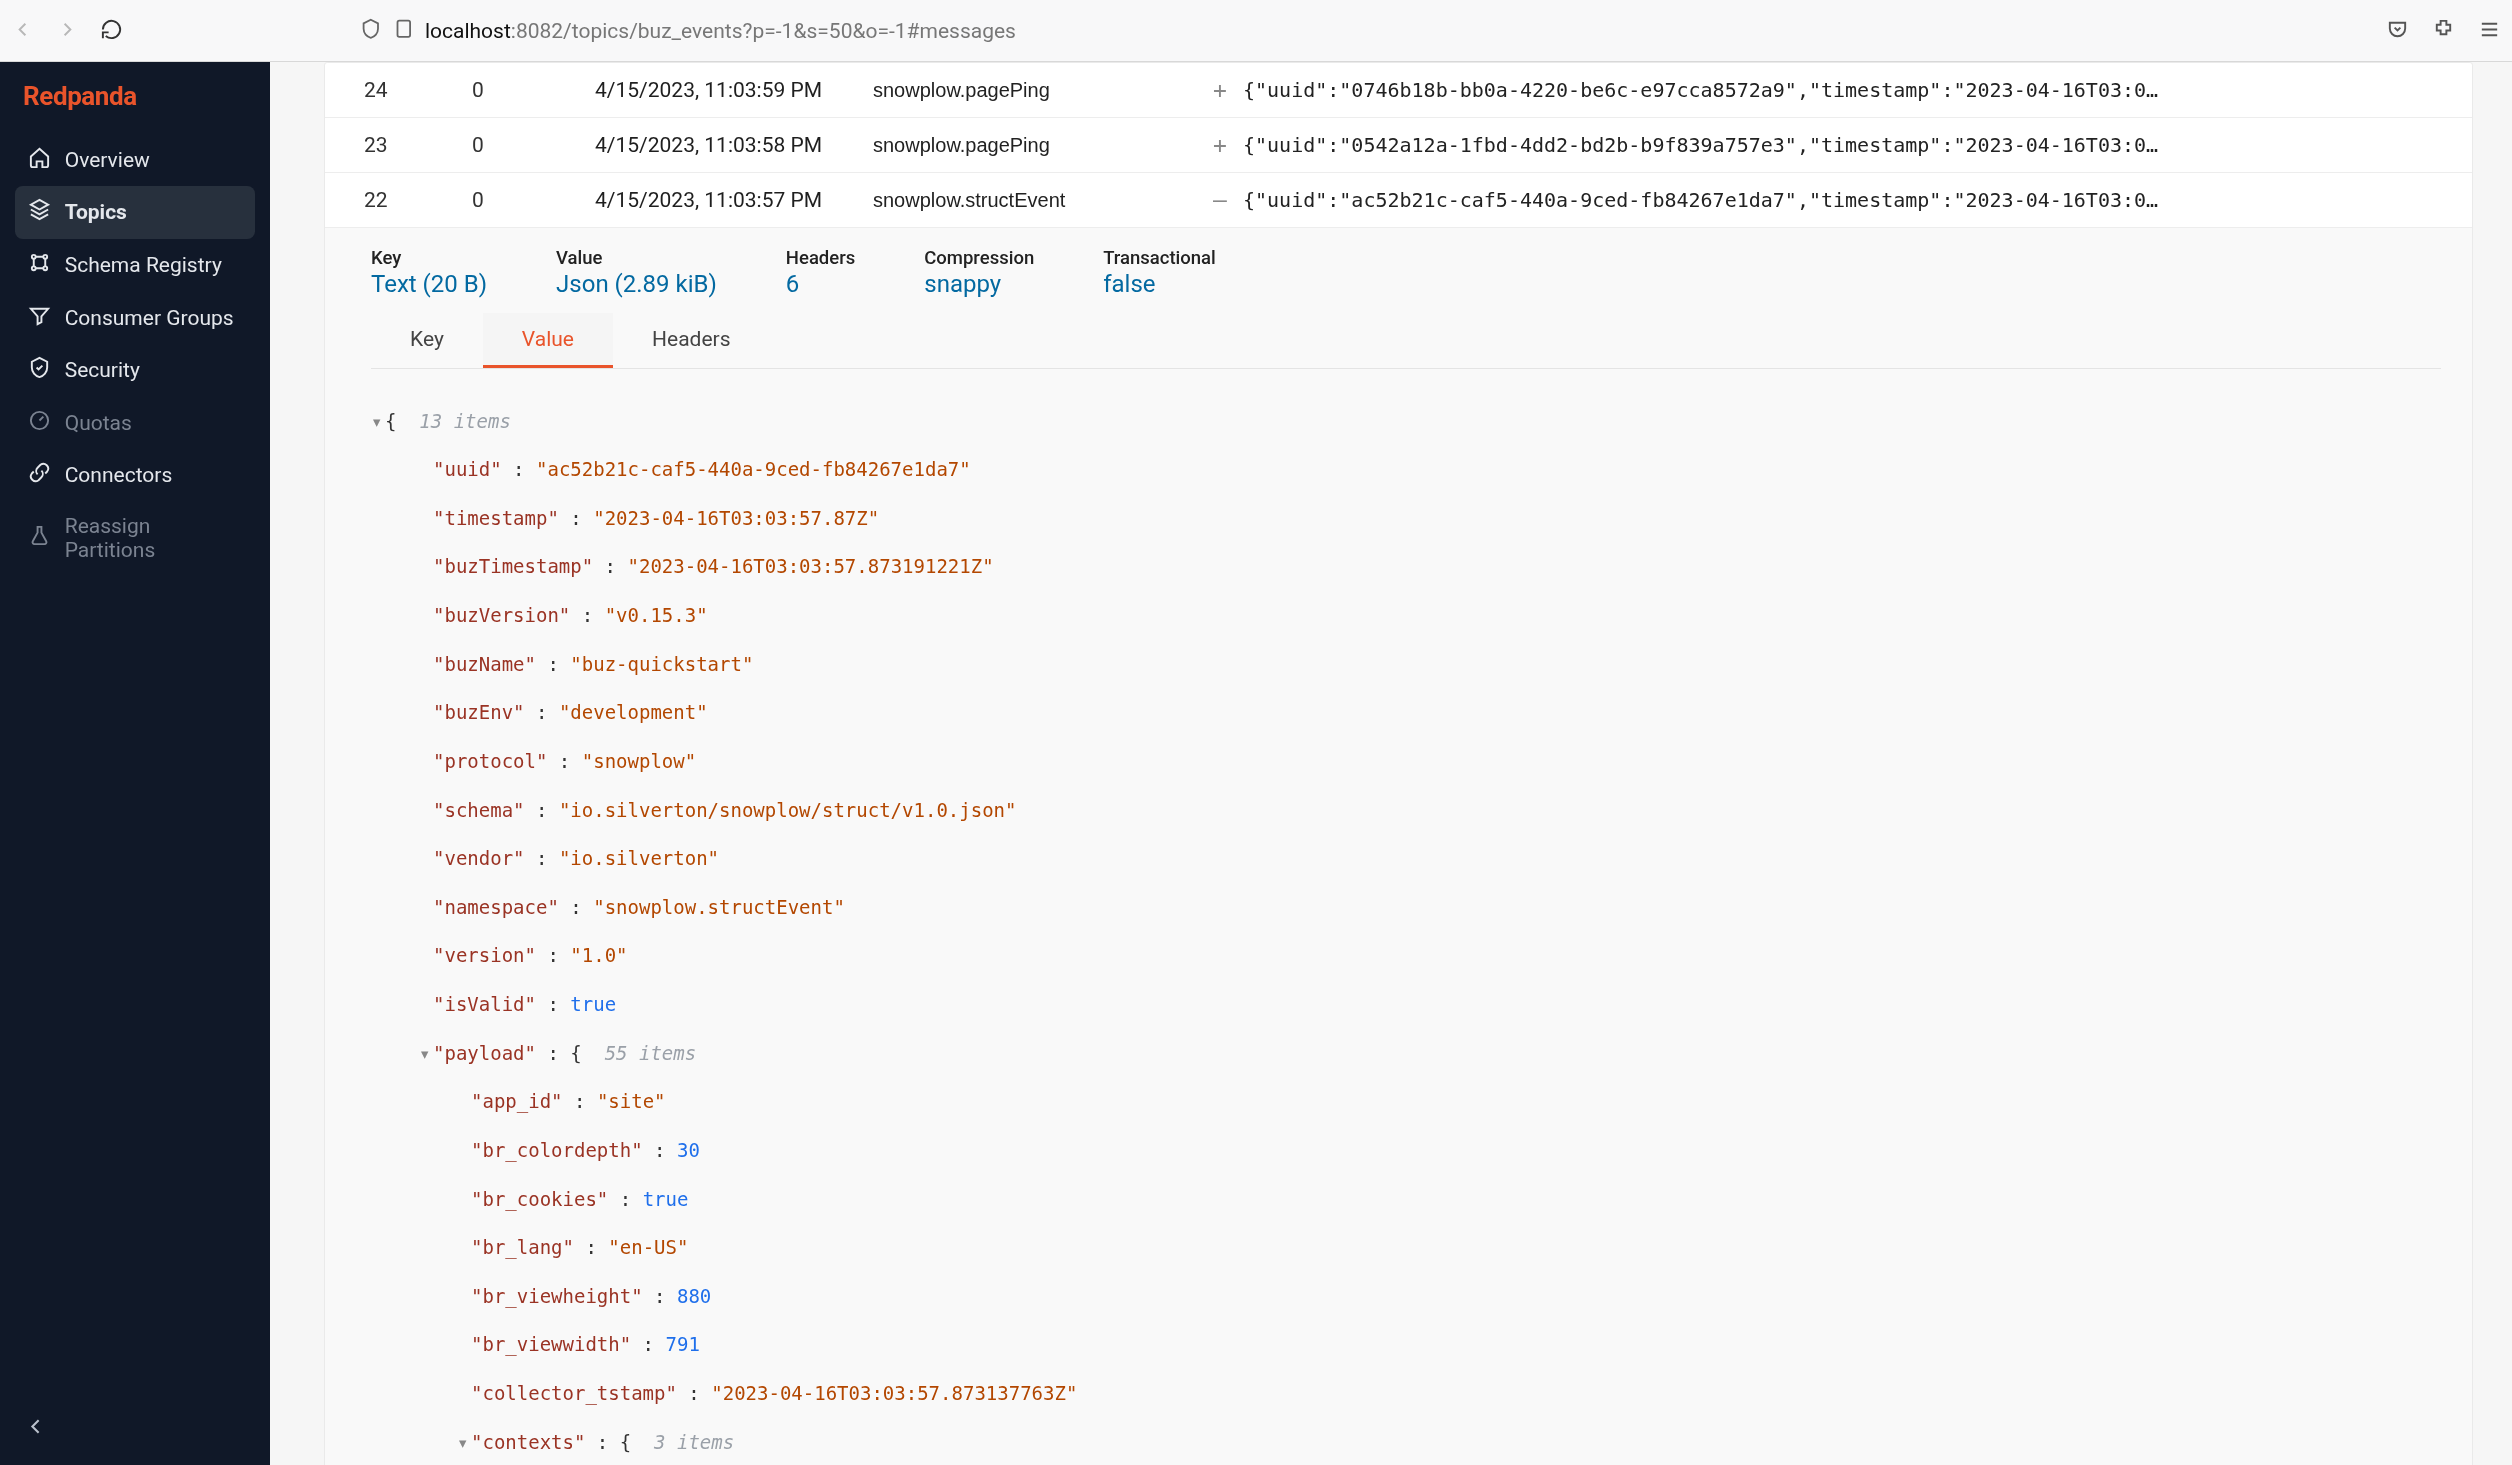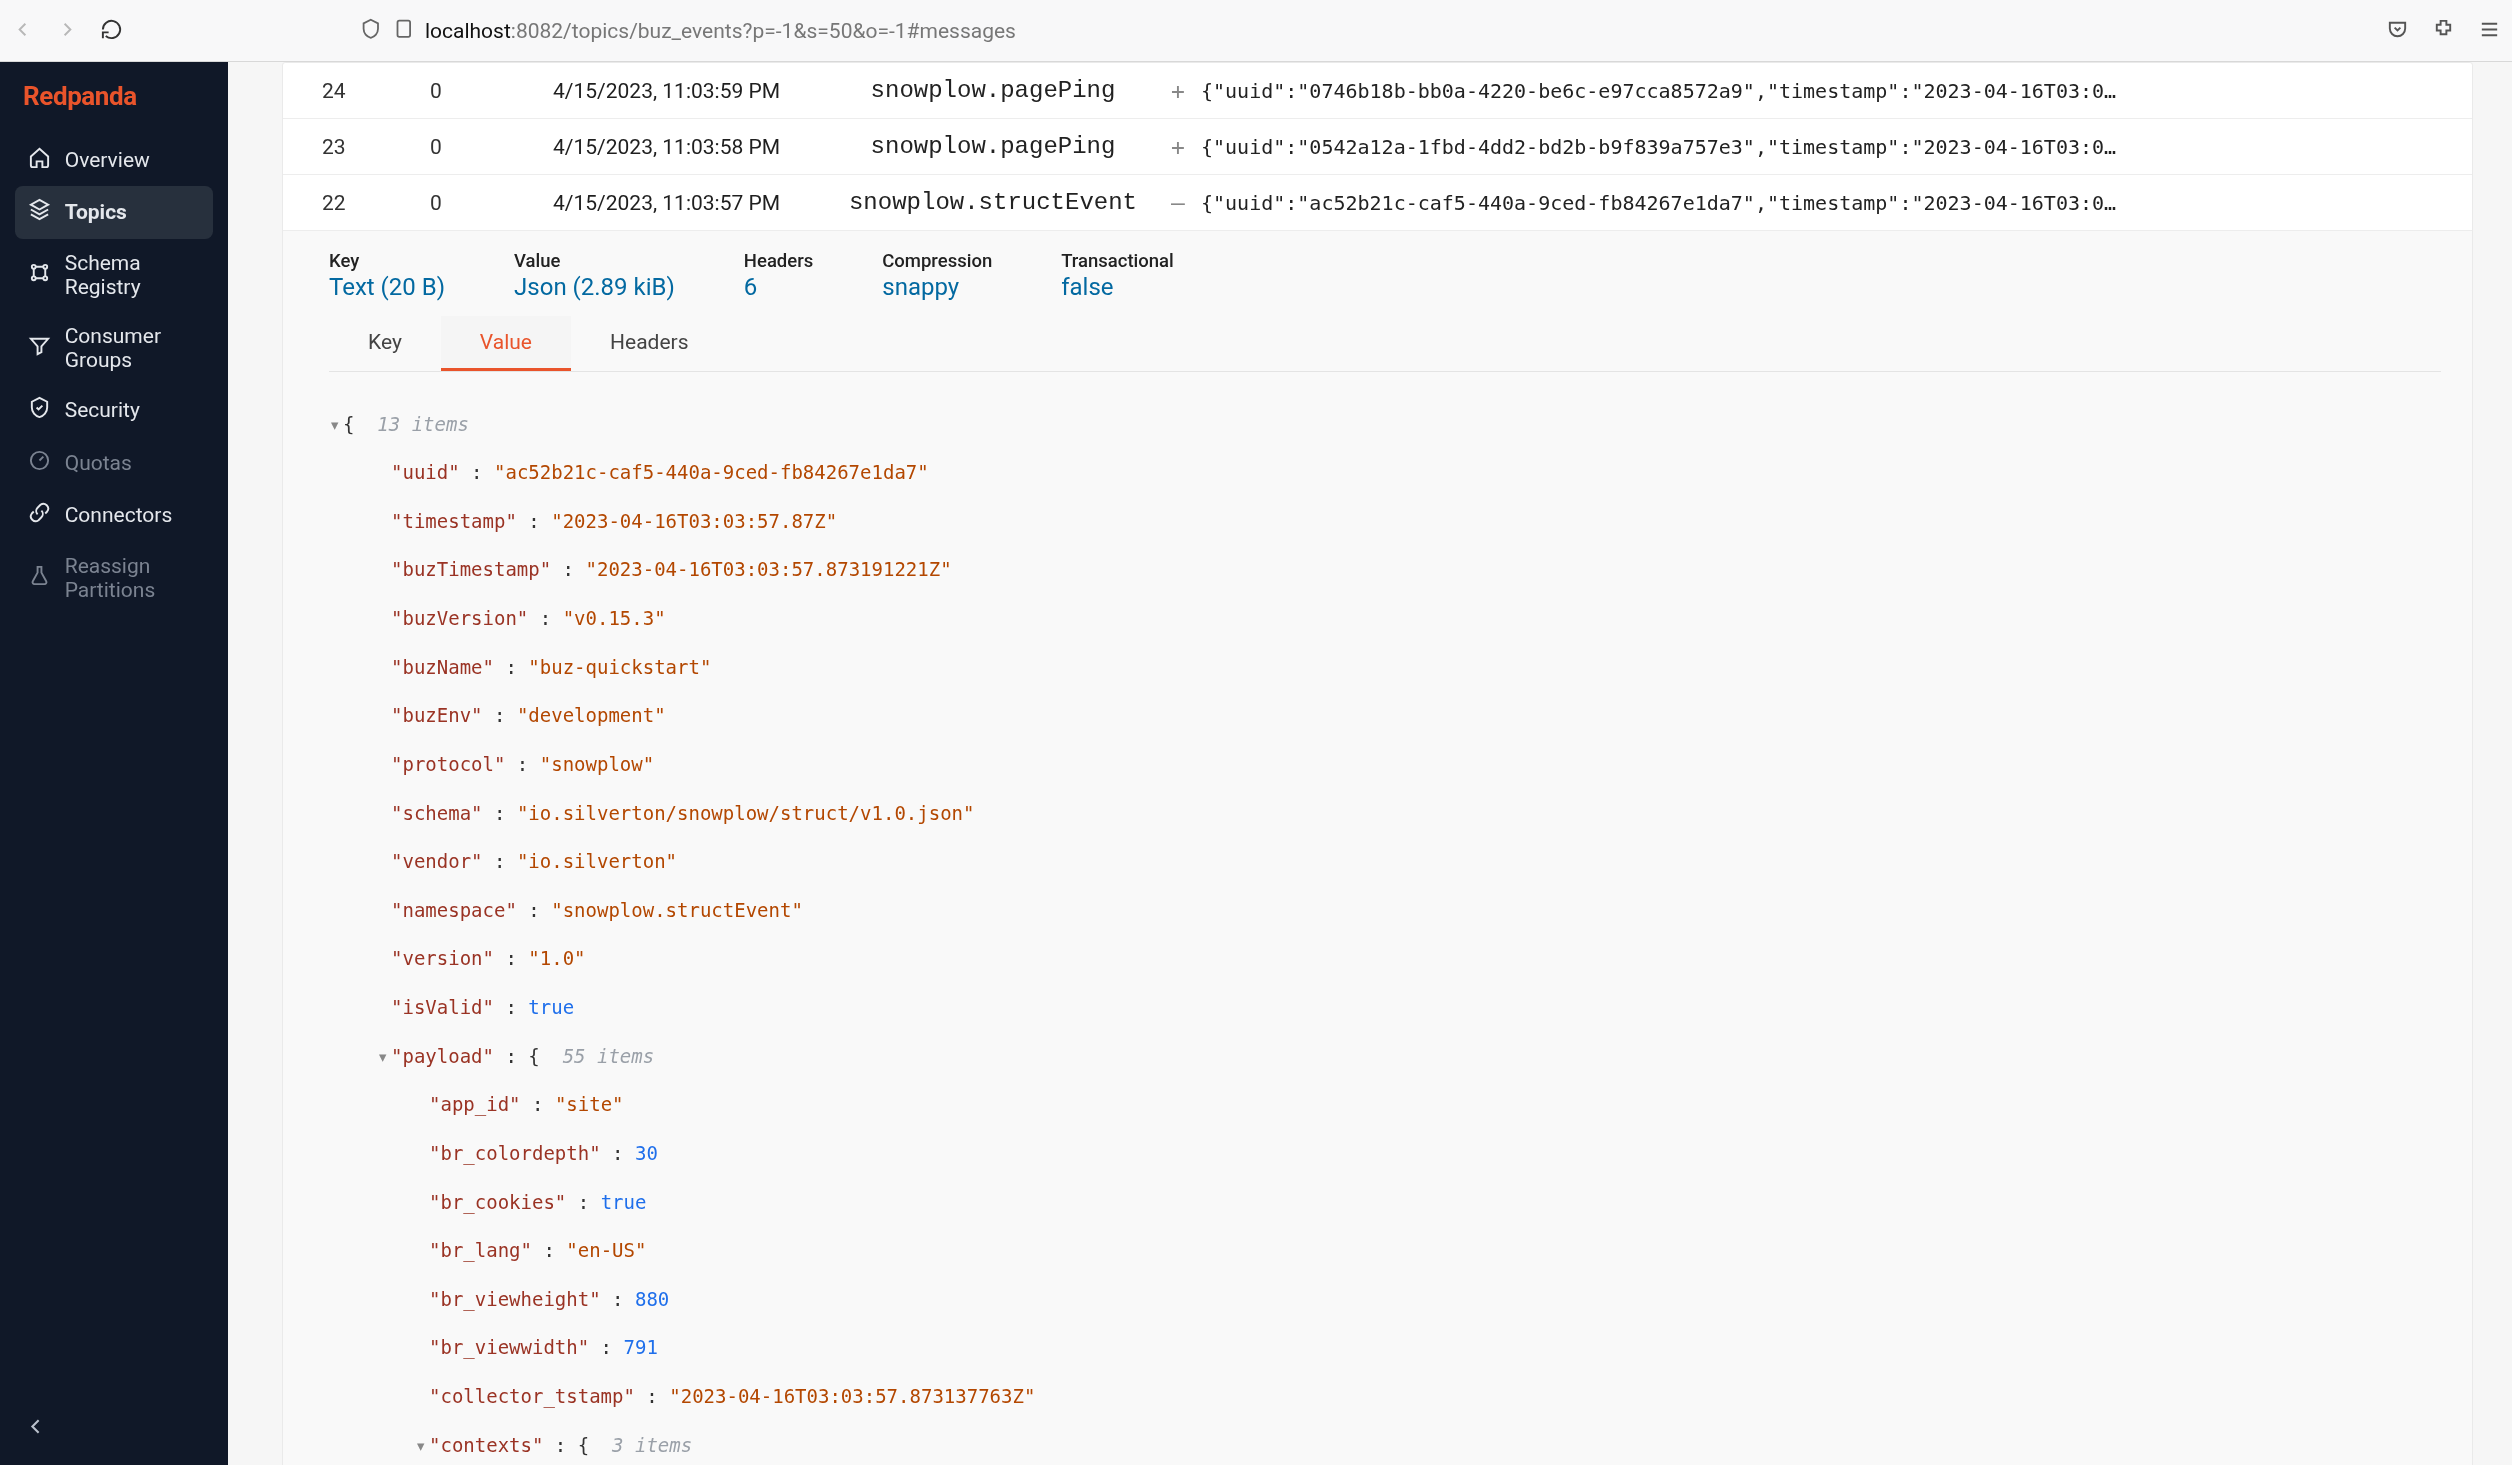--- a/index.html
+++ b/index.html
@@ -34,21 +34,21 @@
   .addr-icons { display:flex; gap:10.8px; color:#666; }
   .addr-icons svg { width:21.6px; height:21.6px; }
   .addr-text { font-size:21px; color:#777; }
   .addr-text .host { color:#111; }
   .right-icons { display:flex; gap:23px; align-items:center; color:#555; }
   .right-icons svg { width:23px; height:23px; }
 
   
   .app { display:flex; height:calc(1465px - 62px); }
   .sidebar {
-    width: 228px;
+    width: 270px;
     background:#101828;
     color:#c7cdd6;
     display:flex; flex-direction:column;
     padding-top: 18.5px;
     position:relative;
   }
   .logo {
     padding: 0 23px 23px 23px;
     font-size:26px;
     font-weight:700;
@@ -85,21 +85,21 @@
 
   
   .trow {
     display:grid;
     grid-template-columns: 108px 123px 278px 324px 46px 1fr;
     align-items:center;
     padding: 14px 31px 14px 39px;
     border-bottom:0.8px solid #ededed;
     font-size:21px;
   }
-  .trow .mono { font-family: Liberation Mono, monospace; font-size:24px; color:#222;text-align:center; }
+  .trow .mono { font-family: Liberation Sans, sans-serif; font-size:20px; color:#222; }
   .trow .muted { font-family: ui-monospace, Menlo, Consolas, monospace; font-size:20px; color:#222; white-space:nowrap; overflow:hidden; text-overflow:ellipsis;}
   .trow.expanded-row { border-bottom:0.8px solid #ededed; }
   .plusminus { color:#888; font-size:23px; text-align:center; font-family: ui-monospace, Menlo, monospace;}
   .offset, .part { color:#333; }
 
   
   .detail {
     background:#f9f9f9;
     padding: 18.5px 31px 23px 46px;
     border-bottom:0.8px solid #e5e5e5;

